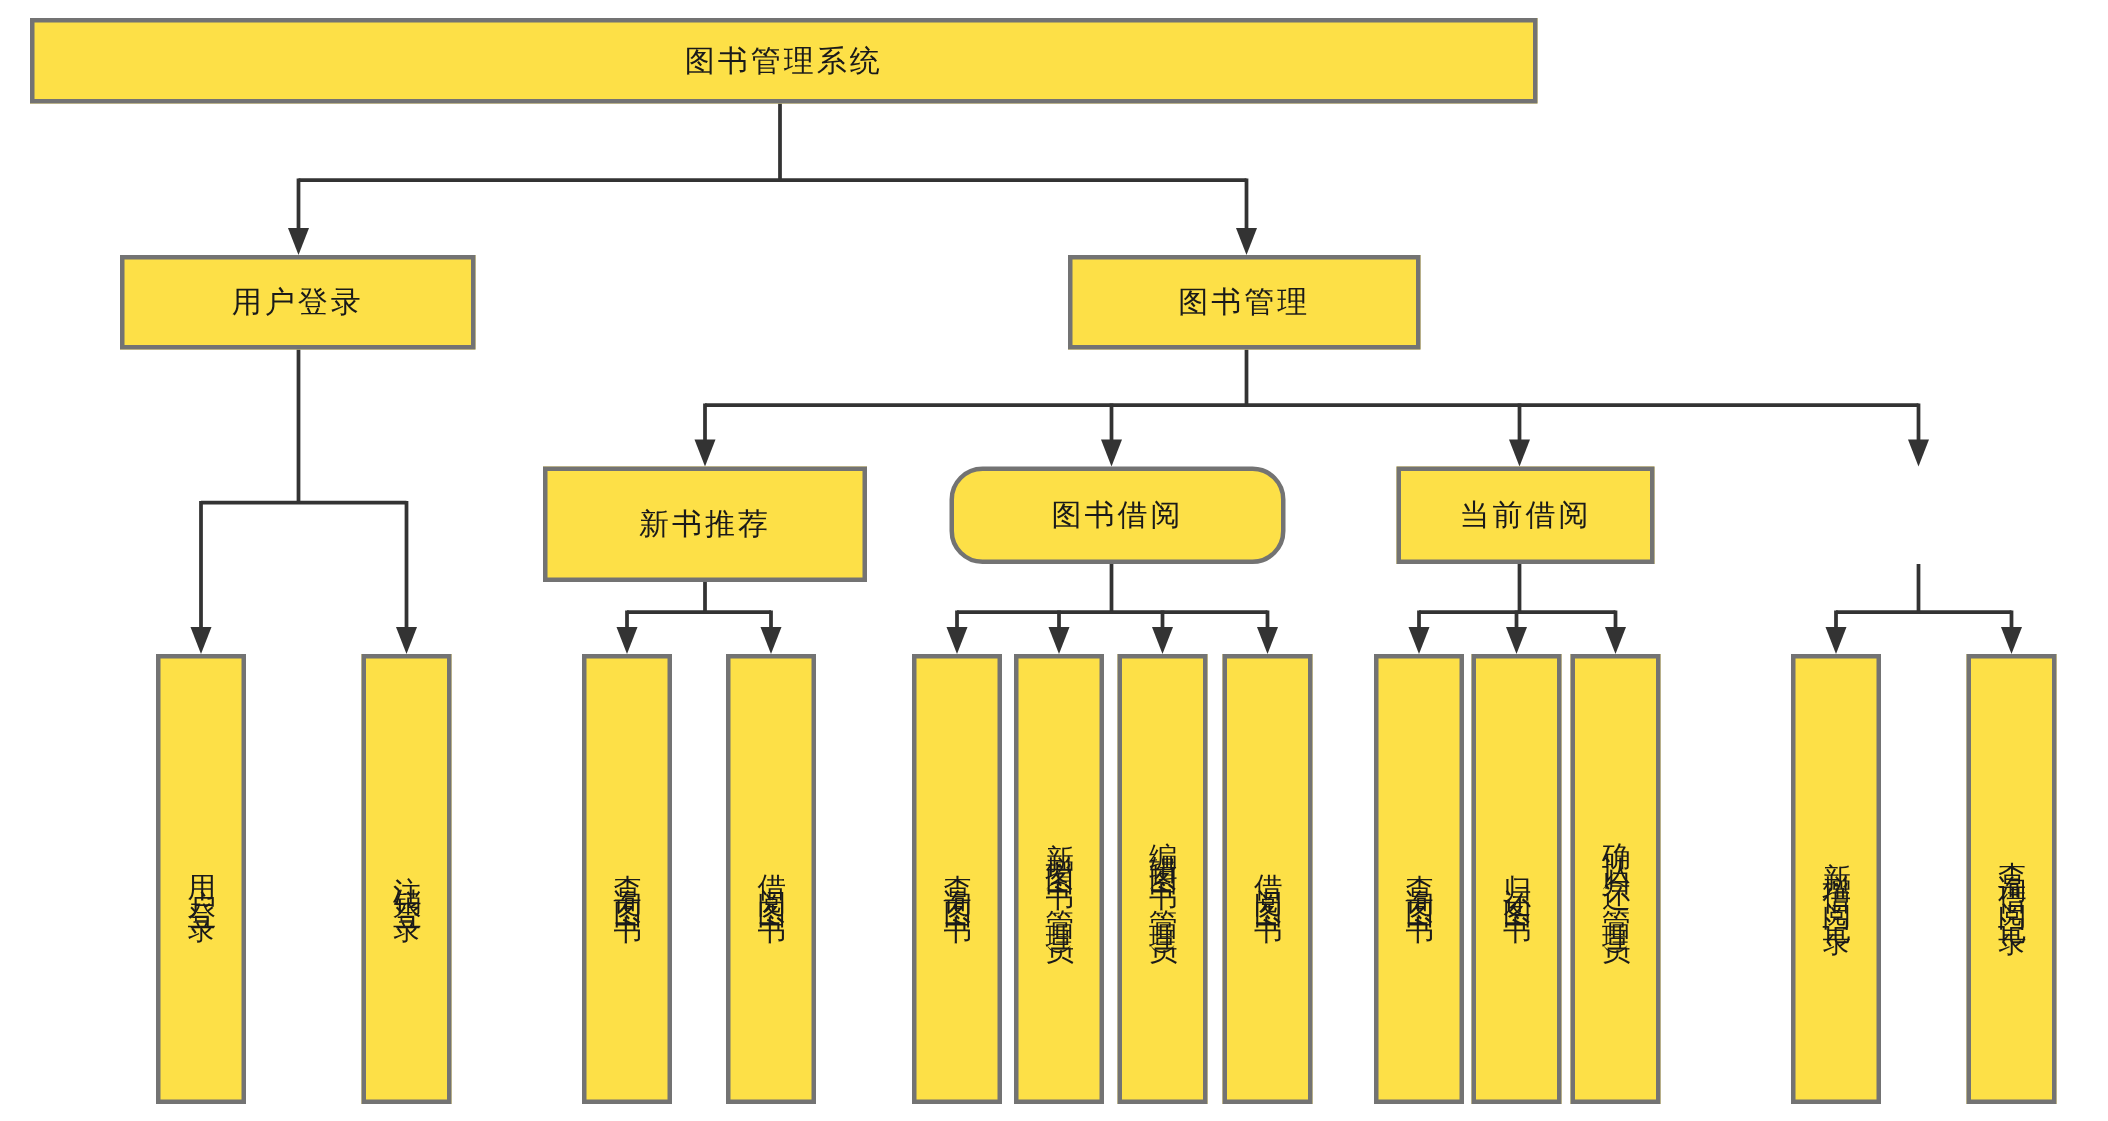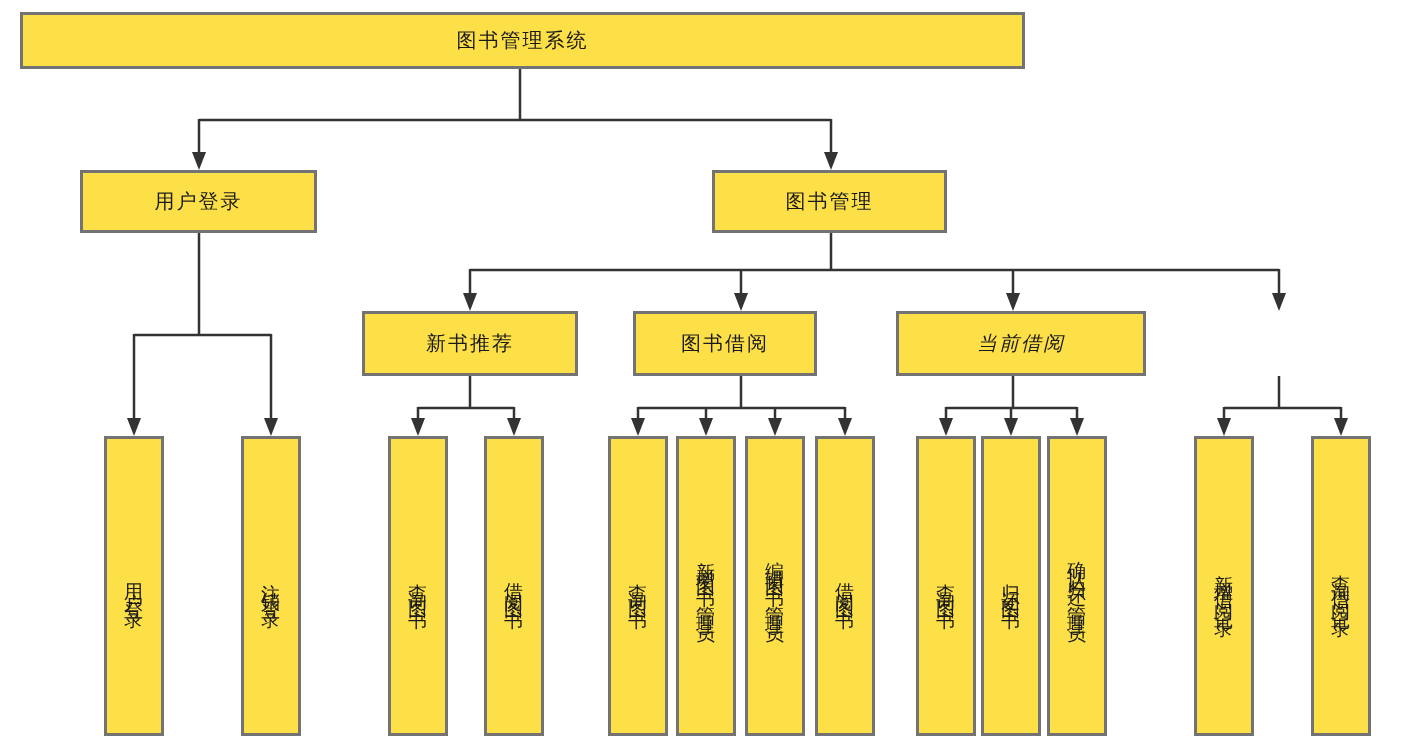--- a/index.html
+++ b/index.html
@@ -42,23 +42,23 @@
     letter-spacing: 9px;
     white-space: normal;
     line-height: 1;
   }
   
   .n-root { left: 20px;  top: 12px;  width: 1005px; height: 57px; }
   
   .n-login { left: 80px;  top: 170px; width: 237px; height: 63px; }
   .n-mgmt  { left: 712px; top: 170px; width: 235px; height: 63px; }
   
-  .n-recommend { left: 362px;  top: 311px; width: 216px; height: 65px; }
-  .n-borrow    { left: 633px;  top: 311px; width: 184px; height: 65px; }
-  .n-current   { left: 896px;  top: 311px; width: 250px; height: 65px; font-style: italic; }
+  .n-recommend { left: 362px;  top: 311px; width: 216px; height: 77px; }
+  .n-borrow    { left: 633px;  top: 311px; width: 224px; height: 65px; border-radius: 22px; }
+  .n-current   { left: 931px;  top: 311px; width: 172px; height: 65px; }
   .n-records   { left: 1172px; top: 311px; width: 215px; height: 65px; }
   
   .leaf { top: 436px; width: 60px; height: 300px; }
   .l-a1 { left: 104px; }
   .l-a2 { left: 241px; }
   .l-b1 { left: 388px; }
   .l-b2 { left: 484px; }
   .l-c1 { left: 608px; }
   .l-c2 { left: 676px; }
   .l-c3 { left: 745px; }

